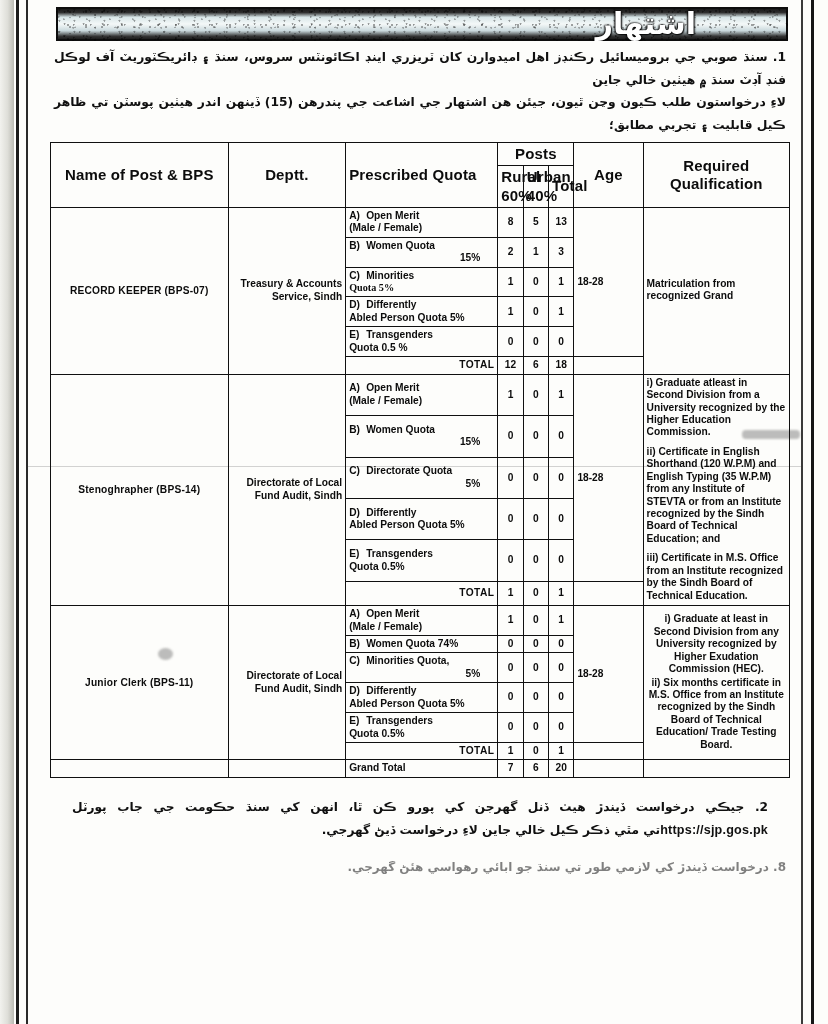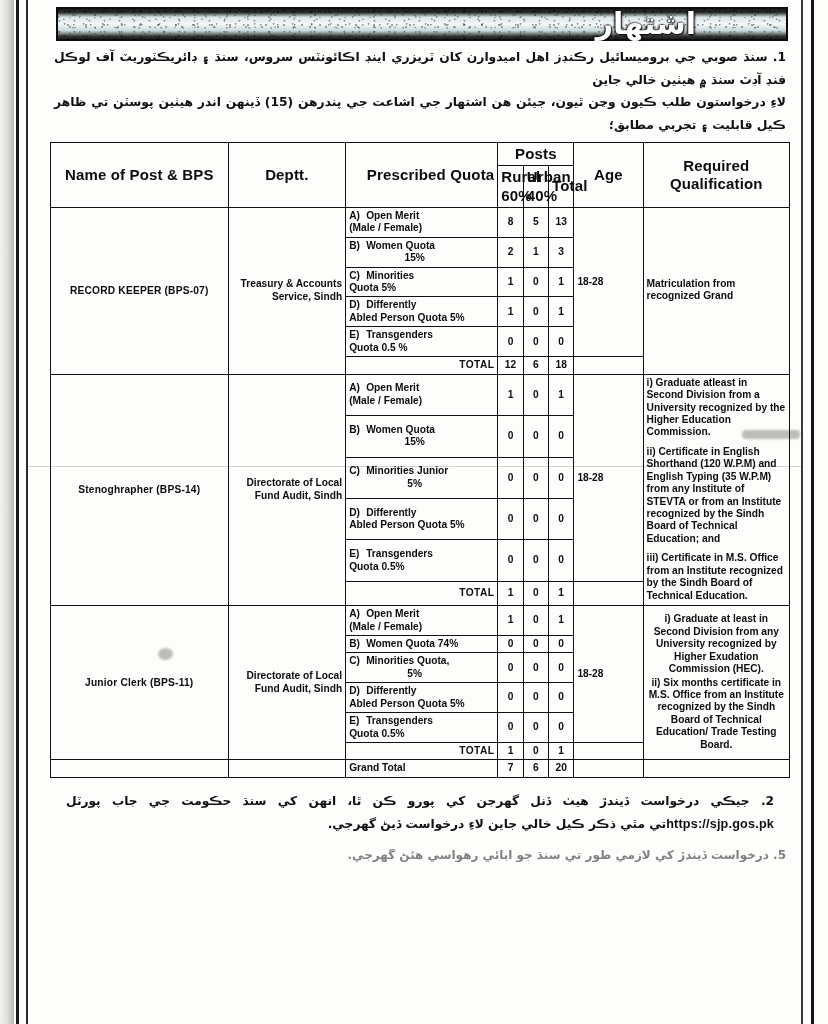--- a/index.html
+++ b/index.html
@@ -131,21 +131,21 @@
   }
   .c-post   { width: 147px; text-align: center; }
   .c-dept   { width: 95px;  text-align: center; }
   .c-quota  { width: 125px; text-align: left; }
   .c-num    { width: 59px;  text-align: center; font-size: 11px; }
   .c-age    { width: 53px;  font-size: 10.6px; }
   .c-qual   { width: 120px; }
 
   td.quota-cell { text-align: left; padding-left: 5px; }
   td.quota-cell .qa { display: inline-block; min-width: 17px; }
-  td.quota-cell .pct-right { display: block; text-align: center; padding-right: 14px; }
+  td.quota-cell .pct-right { display: block; text-align: right; padding-right: 14px; }
   td.total-label { text-align: right; padding-right: 10px; font-size: 11px; letter-spacing:.4px; }
   td.grand-label { text-align: left; padding-left: 5px; font-size: 11px; }
 
   td.post-name { font-size: 11px; line-height: 1.3; letter-spacing: .2px; text-align: center; }
   td.dept-name { font-size: 10.2px; line-height: 1.3; text-align: right; }
 
   td.qual {
     font-size: 9.8px;
     line-height: 1.33;
     text-align: left;
@@ -160,21 +160,21 @@
   .footer-block {
     margin: 7px 10px 0 22px;
     direction: rtl;
     text-align: justify;
     font-family: "DejaVu Sans", sans-serif;
     font-size: 12.2px;
     font-weight: 700;
     line-height: 1.9;
     color: #101010;
   }
-  .footer-block p { margin: 12px; }
+  .footer-block p { margin: 18px; }
   .url-inline {
     direction: ltr;
     unicode-bidi: embed;
     font-family: "Liberation Sans", sans-serif;
     font-weight: 700;
     font-size: 12.6px;
     letter-spacing: .2px;
   }
   .footer-cut {
     margin: 1px 10px 0 22px;
@@ -228,21 +228,21 @@
     <div class="sindhi-block">
       <p>1. سنڌ صوبي جي بروميسائيل رڪنڊز اهل اميدوارن کان ٽريزري اينڊ اڪائونٽس سروس، سنڌ ۽ ڊائريڪٽوريٽ آف لوڪل فنڊ آڊٽ سنڌ ۾ هيٺين خالي جاين</p>
       <p>لاءِ درخواستون طلب ڪيون وڃن ٿيون، جيئن هن اشتهار جي اشاعت جي پندرهن (15) ڏينهن اندر هيٺين پوسٽن تي ظاهر ڪيل قابليت ۽ تجربي مطابق؛</p>
     </div>
 
     <table class="jobs">
       <thead>
         <tr>
           <th class="c-post" rowspan="2">Name of Post &amp; BPS</th>
           <th class="c-dept" rowspan="2">Deptt.</th>
-          <th class="c-quota" rowspan="2" style="text-align:right;">Prescribed Quota</th>
+          <th class="c-quota" rowspan="2" style="text-align:left;">Prescribed Quota</th>
           <th class="c-num" colspan="3">Posts</th>
           <th class="c-age" rowspan="2">Age</th>
           <th class="c-qual" rowspan="2">Required Qualification</th>
         </tr>
         <tr>
           <th class="c-num">Rural 60%</th>
           <th class="c-num">Urban 40%</th>
           <th class="c-num">Total</th>
         </tr>
       </thead>
@@ -259,21 +259,21 @@
               <p>Matriculation from recognized Grand</p>
             </td>
           </tr>
           <tr>
             <td class="c-quota quota-cell"><span class="qa">B)</span><span>Women Quota</span><span class="pct-right">15%</span></td>
             <td class="c-num">2</td>
             <td class="c-num">1</td>
             <td class="c-num">3</td>
           </tr>
           <tr>
-            <td class="c-quota quota-cell"><span class="qa">C)</span><span>Minorities</span><span style="display: block;">Quota 5%</span></td>
+            <td class="c-quota quota-cell"><span class="qa">C)</span><span>Minorities</span><span style="display: block; font-family: Liberation Serif, serif;">Quota 5%</span></td>
             <td class="c-num">1</td>
             <td class="c-num">0</td>
             <td class="c-num">1</td>
           </tr>
           <tr>
             <td class="c-quota quota-cell"><span class="qa">D)</span><span>Differently</span><span style="display: block;">Abled Person Quota 5%</span></td>
             <td class="c-num">1</td>
             <td class="c-num">0</td>
             <td class="c-num">1</td>
           </tr>
@@ -306,21 +306,21 @@
               <p>iii) Certificate in M.S. Office from an Institute recognized by the Sindh Board of Technical Education.</p>
             </td>
           </tr>
           <tr>
             <td class="c-quota quota-cell"><span class="qa">B)</span><span>Women Quota</span><span class="pct-right">15%</span></td>
             <td class="c-num">0</td>
             <td class="c-num">0</td>
             <td class="c-num">0</td>
           </tr>
           <tr>
-            <td class="c-quota quota-cell"><span class="qa">C)</span><span>Minorities Junior</span><span class="pct-right">5%</span></td>
+            <td class="c-quota quota-cell"><span class="qa">C)</span><span>Directorate Quota</span><span class="pct-right">5%</span></td>
             <td class="c-num">0</td>
             <td class="c-num">0</td>
             <td class="c-num">0</td>
           </tr>
           <tr>
             <td class="c-quota quota-cell"><span class="qa">D)</span><span>Differently</span><span style="display: block;">Abled Person Quota 5%</span></td>
             <td class="c-num">0</td>
             <td class="c-num">0</td>
             <td class="c-num">0</td>
           </tr>
@@ -392,16 +392,16 @@
             <td class="c-qual"></td>
           </tr>
         </tbody>
     </table>
 
     <div class="footer-block">
       <p>
         <span>2. جيڪي درخواست ڏيندڙ هيٺ ڏنل گهرجن کي پورو ڪن ٿا، انهن کي سنڌ حڪومت جي جاب پورٽل </span><span class="url-inline">https://sjp.gos.pk</span><span>تي مٿي ذڪر ڪيل خالي جاين لاءِ درخواست ڏيڻ گهرجي.</span>
       </p>
     </div>
-    <div class="footer-cut">5. درخواست ڏيندڙ کي لازمي طور تي سنڌ جو آبائي رهواسي هئڻ گهرجي.</div>
+    <div class="footer-cut">8. درخواست ڏيندڙ کي لازمي طور تي سنڌ جو آبائي رهواسي هئڻ گهرجي.</div>
 
   </div>
 </div>
 
 </body></html>

